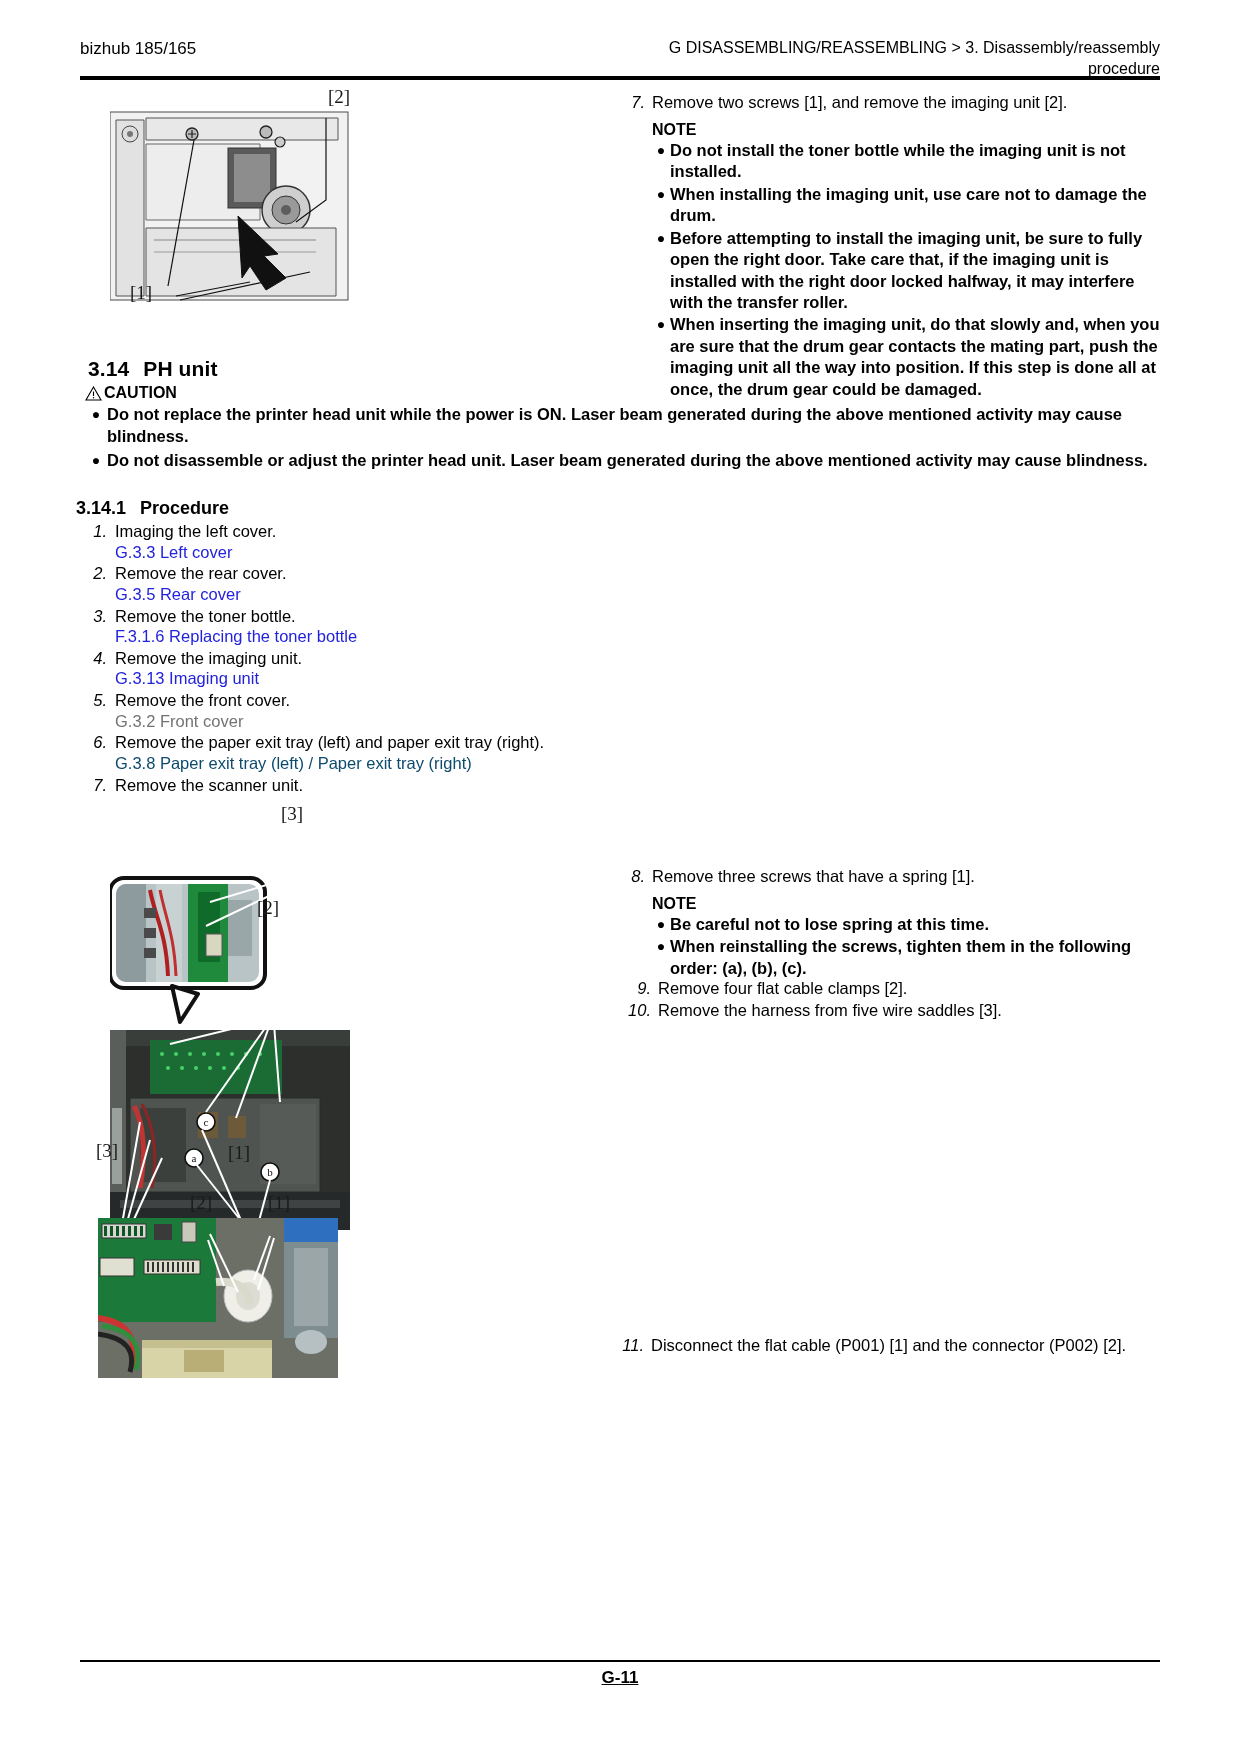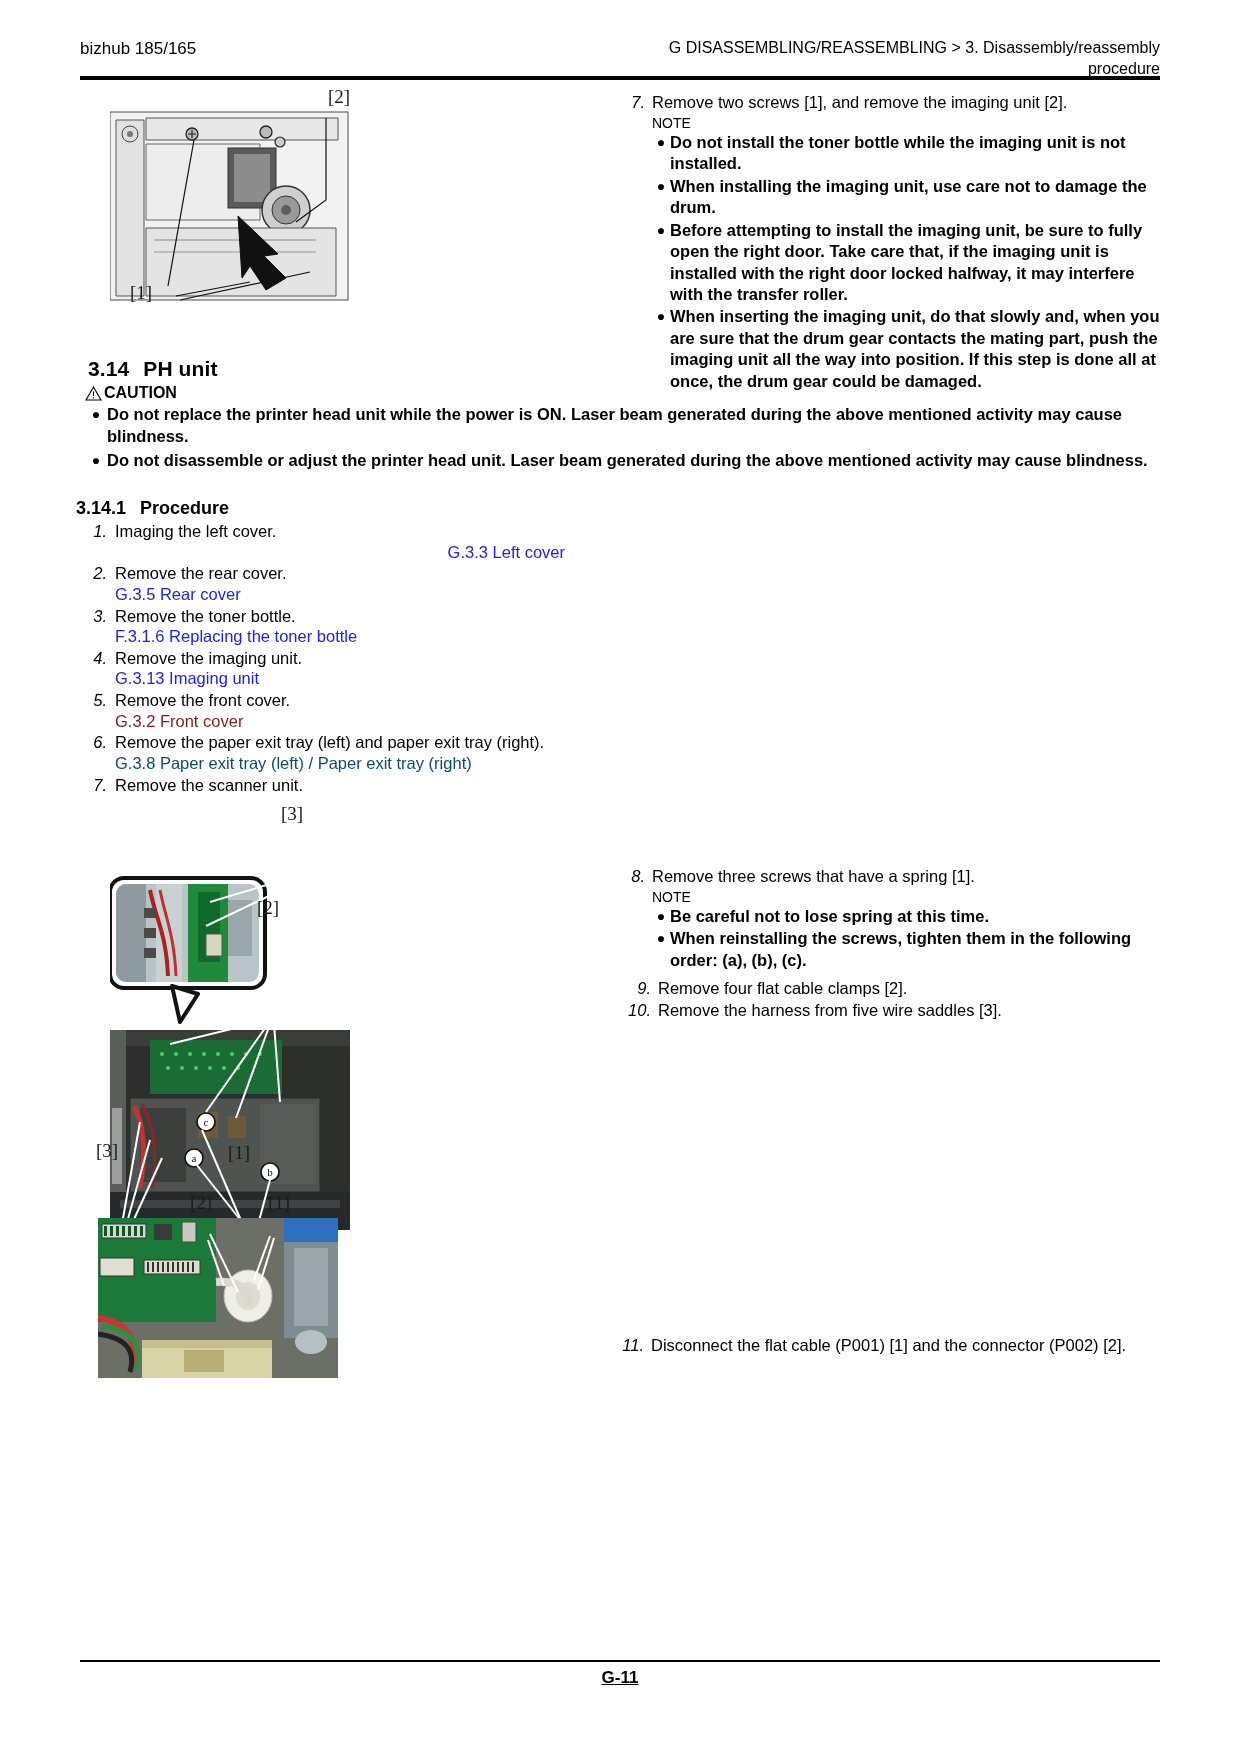--- a/index.html
+++ b/index.html
@@ -86,23 +86,23 @@
     padding-right: 7px;
     box-sizing: border-box;
   }
   .step-num.wide {
     width: 36px;
     flex: 0 0 36px;
   }
   .step-text { flex: 1 1 auto; }
 
   .note-label {
-    font-size: 14px;
-    font-weight: normal;
-    margin-top: 1px;
+    font-size: 16px;
+    font-weight: bold;
+    margin-top: 7px;
   }
   .note-list {
     margin: 0;
     padding: 0;
     list-style: none;
   }
   .note-item {
     display: flex;
     align-items: flex-start;
     font-size: 16.5px;
@@ -309,21 +309,21 @@
   </div>
 
   <div class="abs" style="left:85px; top:521px; width:480px;">
     <ul class="proc-list">
 
       <li>
         <div class="proc-row">
           <span class="proc-num">1.</span>
           <span>Imaging the left cover.</span>
         </div>
-        <div class="proc-link" style="color:#2222DD;text-align:right;">G.3.3 Left cover</div>
+        <div class="proc-link" style="color:#2222DD;">G.3.3 Left cover</div>
       </li>
 
       <li>
         <div class="proc-row">
           <span class="proc-num">2.</span>
           <span>Remove the rear cover.</span>
         </div>
         <div class="proc-link" style="color:#2222DD;">G.3.5 Rear cover</div>
       </li>
 
@@ -341,21 +341,21 @@
           <span>Remove the imaging unit.</span>
         </div>
         <div class="proc-link" style="color:#2222DD;">G.3.13 Imaging unit</div>
       </li>
 
       <li>
         <div class="proc-row">
           <span class="proc-num">5.</span>
           <span>Remove the front cover.</span>
         </div>
-        <div class="proc-link" style="color:#7f1d1d;">G.3.2 Front cover</div>
+        <div class="proc-link" style="color:#737373;">G.3.2 Front cover</div>
       </li>
 
       <li>
         <div class="proc-row">
           <span class="proc-num">6.</span>
           <span>Remove the paper exit tray (left) and paper exit tray (right).</span>
         </div>
         <div class="proc-link" style="color:#0c4a6e;">G.3.8 Paper exit tray (left) / Paper exit tray (right)</div>
       </li>
 

